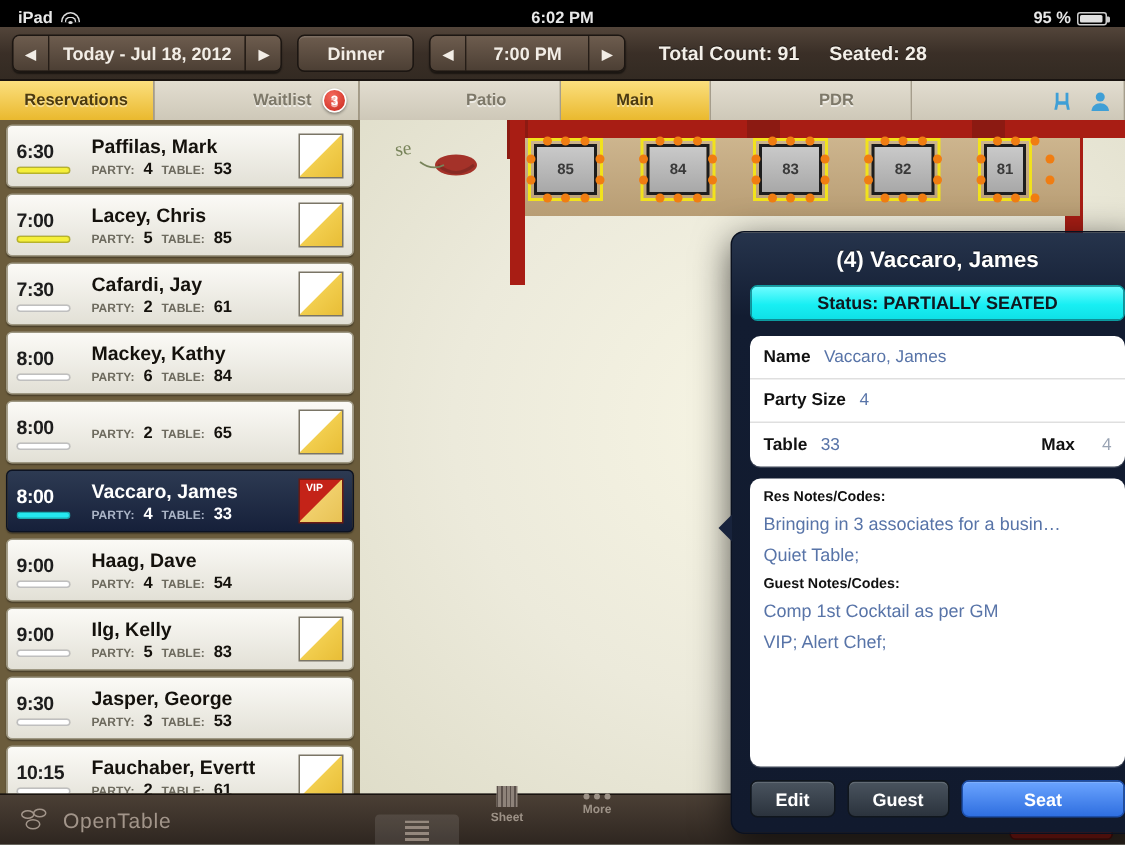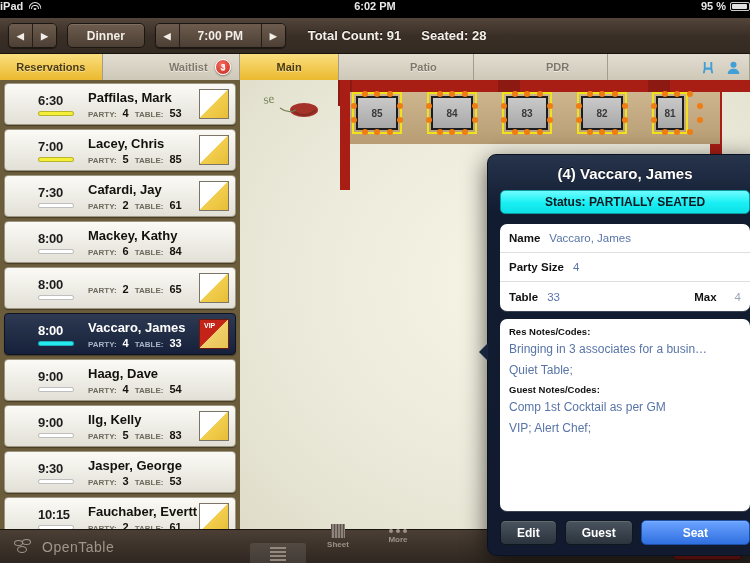--- a/index.html
+++ b/index.html
@@ -5,22 +5,22 @@
   * { box-sizing: border-box; margin: 0; padding: 0; }
   body {
     width: 750px; height: 563px;
     font-family: "Liberation Sans", sans-serif;
     background: #000; overflow: hidden; position: relative;
   }
 
   
   .ios-status {
     height: 18px; background: #000; color: #e8e8e8;
-    display: flex; align-items: flex-start; font-size: 11px;
-    padding: 0 0; position: relative; font-weight: bold;
+    display: flex; align-items: flex-end; font-size: 11px;
+    padding: 0 12px; position: relative; font-weight: bold;
   }
   .ios-left { display: flex; align-items: center; gap: 5px; }
   .wifi-icon { display:inline-block; width: 13px; height: 10px; position: relative; }
   .wifi-icon i {
     position: absolute; border: 1.5px solid #ddd; border-bottom: none;
     border-radius: 50% 50% 0 0 / 100% 100% 0 0; left: 50%; transform: translateX(-50%);
   }
   .wifi-icon i:nth-child(1){ width:13px;height:7px;bottom:2px;}
   .wifi-icon i:nth-child(2){ width:8px;height:4.5px;bottom:2px;}
   .wifi-icon i:nth-child(3){ width:3px;height:2px;bottom:1.5px;border-bottom:1.5px solid #ddd;border-radius:50%;}
@@ -80,21 +80,21 @@
     color: #fff; font-size: 9px; display:flex;align-items:center;justify-content:center;
     border: 1px solid #fff; box-shadow: 0 1px 2px rgba(0,0,0,.4);
   }
 
   
   .reslist { flex: 1; overflow: hidden; padding: 3px 4px 0 4px; background: #6b5c3c; }
   .res {
     height: 42px; margin-bottom: 4px; border-radius: 4px; position: relative;
     background: linear-gradient(#fbfaf6, #e2e0d6);
     border: 1px solid #9e9883; display: flex; align-items: center;
-    box-shadow: 0 1px 1px rgba(0,0,0,.35); cursor: pointer; overflow: hidden; padding-left: 27px;
+    box-shadow: 0 1px 1px rgba(0,0,0,.35); cursor: pointer; overflow: hidden;
   }
   .res.selected {
     background: linear-gradient(#2d3a52, #16203a);
     border: 1px solid #0d1322;
   }
   .res-time { width: 52px; padding-left: 6px; }
   .res-time .t { font-size: 13px; font-weight: bold; color: #1d1d1d; letter-spacing: -.3px; }
   .res.selected .res-time .t { color: #fff; }
   .res-time .pill { height: 5px; width: 36px; border-radius: 3px; margin-top: 3px; border: 1px solid rgba(0,0,0,.25); }
   .res-main { flex: 1; padding-left: 4px; }
@@ -231,20 +231,21 @@
     <span>95 %</span>
     <span class="battery">
         <b></b>
       </span>
   </div>
 </div>
 
 <div class="toolbar">
   <div class="seg">
     <div class="arrow">◀</div>
+    <div class="wide">Today - Jul 18, 2012</div>
     <div class="arrow">▶</div>
   </div>
   <div class="btn-solo">Dinner</div>
   <div class="seg">
     <div class="arrow">◀</div>
     <div class="mid">7:00 PM</div>
     <div class="arrow">▶</div>
   </div>
   <div class="counts">
     <span>Total Count: 91</span>
@@ -424,25 +425,25 @@
               <b>61</b>
             </div>
           </div>
           <div class="corner"></div>
         </div>
       </div>
   </div>
 
   <div class="right-pane">
     <div class="tabrow">
+      <div class="tab inactive">
+        <span>Patio</span>
+      </div>
       <div class="tab active">
         <span>Main</span>
-      </div>
-      <div class="tab inactive">
-        <span>Patio</span>
       </div>
       <div class="tab inactive">
         <span>PDR</span>
       </div>
       <div class="tab inactive" style="justify-content:flex-end;padding-right:8px;gap:10px;">
         <svg width="15" height="15" viewBox="0 0 16 16">
           <path d="M3 2h2v6h5V2h2v7l1 5h-2l-.7-3.5H4.7L4 14H2l1-5z" fill="#3f9fd6"></path>
         </svg>
         <svg width="15" height="15" viewBox="0 0 16 16">
           <circle cx="8" cy="5" r="3.2" fill="#3f9fd6"></circle>

